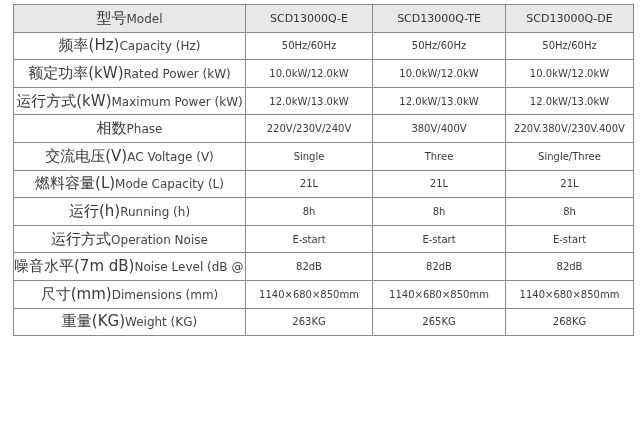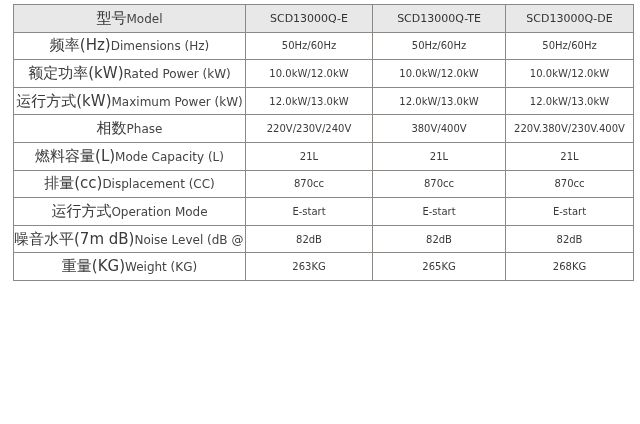--- a/index.html
+++ b/index.html
@@ -37,21 +37,21 @@
   <tbody id="spec-body">
     <tr class="head">
       <th>
         <span class="cn">型号</span><span class="en">Model</span>
       </th>
       <th>SCD13000Q-E</th>
       <th>SCD13000Q-TE</th>
       <th>SCD13000Q-DE</th>
     </tr>
   <tr>
-        <td class="label"><span class="cn">频率(Hz)</span><span class="en">Dimensions (Hz)</span></td>
+        <td class="label"><span class="cn">频率(Hz)</span><span class="en">Capacity (Hz)</span></td>
         <td>50Hz/60Hz</td>
         <td>50Hz/60Hz</td>
         <td>50Hz/60Hz</td>
       </tr>
       <tr>
         <td class="label"><span class="cn">额定功率(kW)</span><span class="en">Rated Power (kW)</span></td>
         <td>10.0kW/12.0kW</td>
         <td>10.0kW/12.0kW</td>
         <td>10.0kW/12.0kW</td>
       </tr>
@@ -61,43 +61,55 @@
         <td>12.0kW/13.0kW</td>
         <td>12.0kW/13.0kW</td>
       </tr>
       <tr>
         <td class="label"><span class="cn">相数</span><span class="en">Phase</span></td>
         <td>220V/230V/240V</td>
         <td>380V/400V</td>
         <td>220V.380V/230V.400V</td>
       </tr>
       <tr>
+        <td class="label"><span class="cn">交流电压(V)</span><span class="en">AC Voltage (V)</span></td>
+        <td>Single</td>
+        <td>Three</td>
+        <td>Single/Three</td>
+      </tr>
+      <tr>
         <td class="label"><span class="cn">燃料容量(L)</span><span class="en">Mode Capacity (L)</span></td>
         <td>21L</td>
         <td>21L</td>
         <td>21L</td>
       </tr>
       <tr>
-        <td class="label"><span class="cn">排量(cc)</span><span class="en">Displacement (CC)</span></td>
-        <td>870cc</td>
-        <td>870cc</td>
-        <td>870cc</td>
+        <td class="label"><span class="cn">运行(h)</span><span class="en">Running (h)</span></td>
+        <td>8h</td>
+        <td>8h</td>
+        <td>8h</td>
       </tr>
       <tr>
-        <td class="label"><span class="cn">运行方式</span><span class="en">Operation Mode</span></td>
+        <td class="label"><span class="cn">运行方式</span><span class="en">Operation Noise</span></td>
         <td>E-start</td>
         <td>E-start</td>
         <td>E-start</td>
       </tr>
       <tr>
         <td class="label"><span class="cn">噪音水平(7m dB)</span><span class="en">Noise Level (dB @ 3m)</span></td>
         <td>82dB</td>
         <td>82dB</td>
         <td>82dB</td>
       </tr>
       <tr>
+        <td class="label"><span class="cn">尺寸(mm)</span><span class="en">Dimensions (mm)</span></td>
+        <td>1140×680×850mm</td>
+        <td>1140×680×850mm</td>
+        <td>1140×680×850mm</td>
+      </tr>
+      <tr>
         <td class="label"><span class="cn">重量(KG)</span><span class="en">Weight (KG)</span></td>
         <td>263KG</td>
         <td>265KG</td>
         <td>268KG</td>
       </tr>
     </tbody>
 </table>
 
 </body></html>

